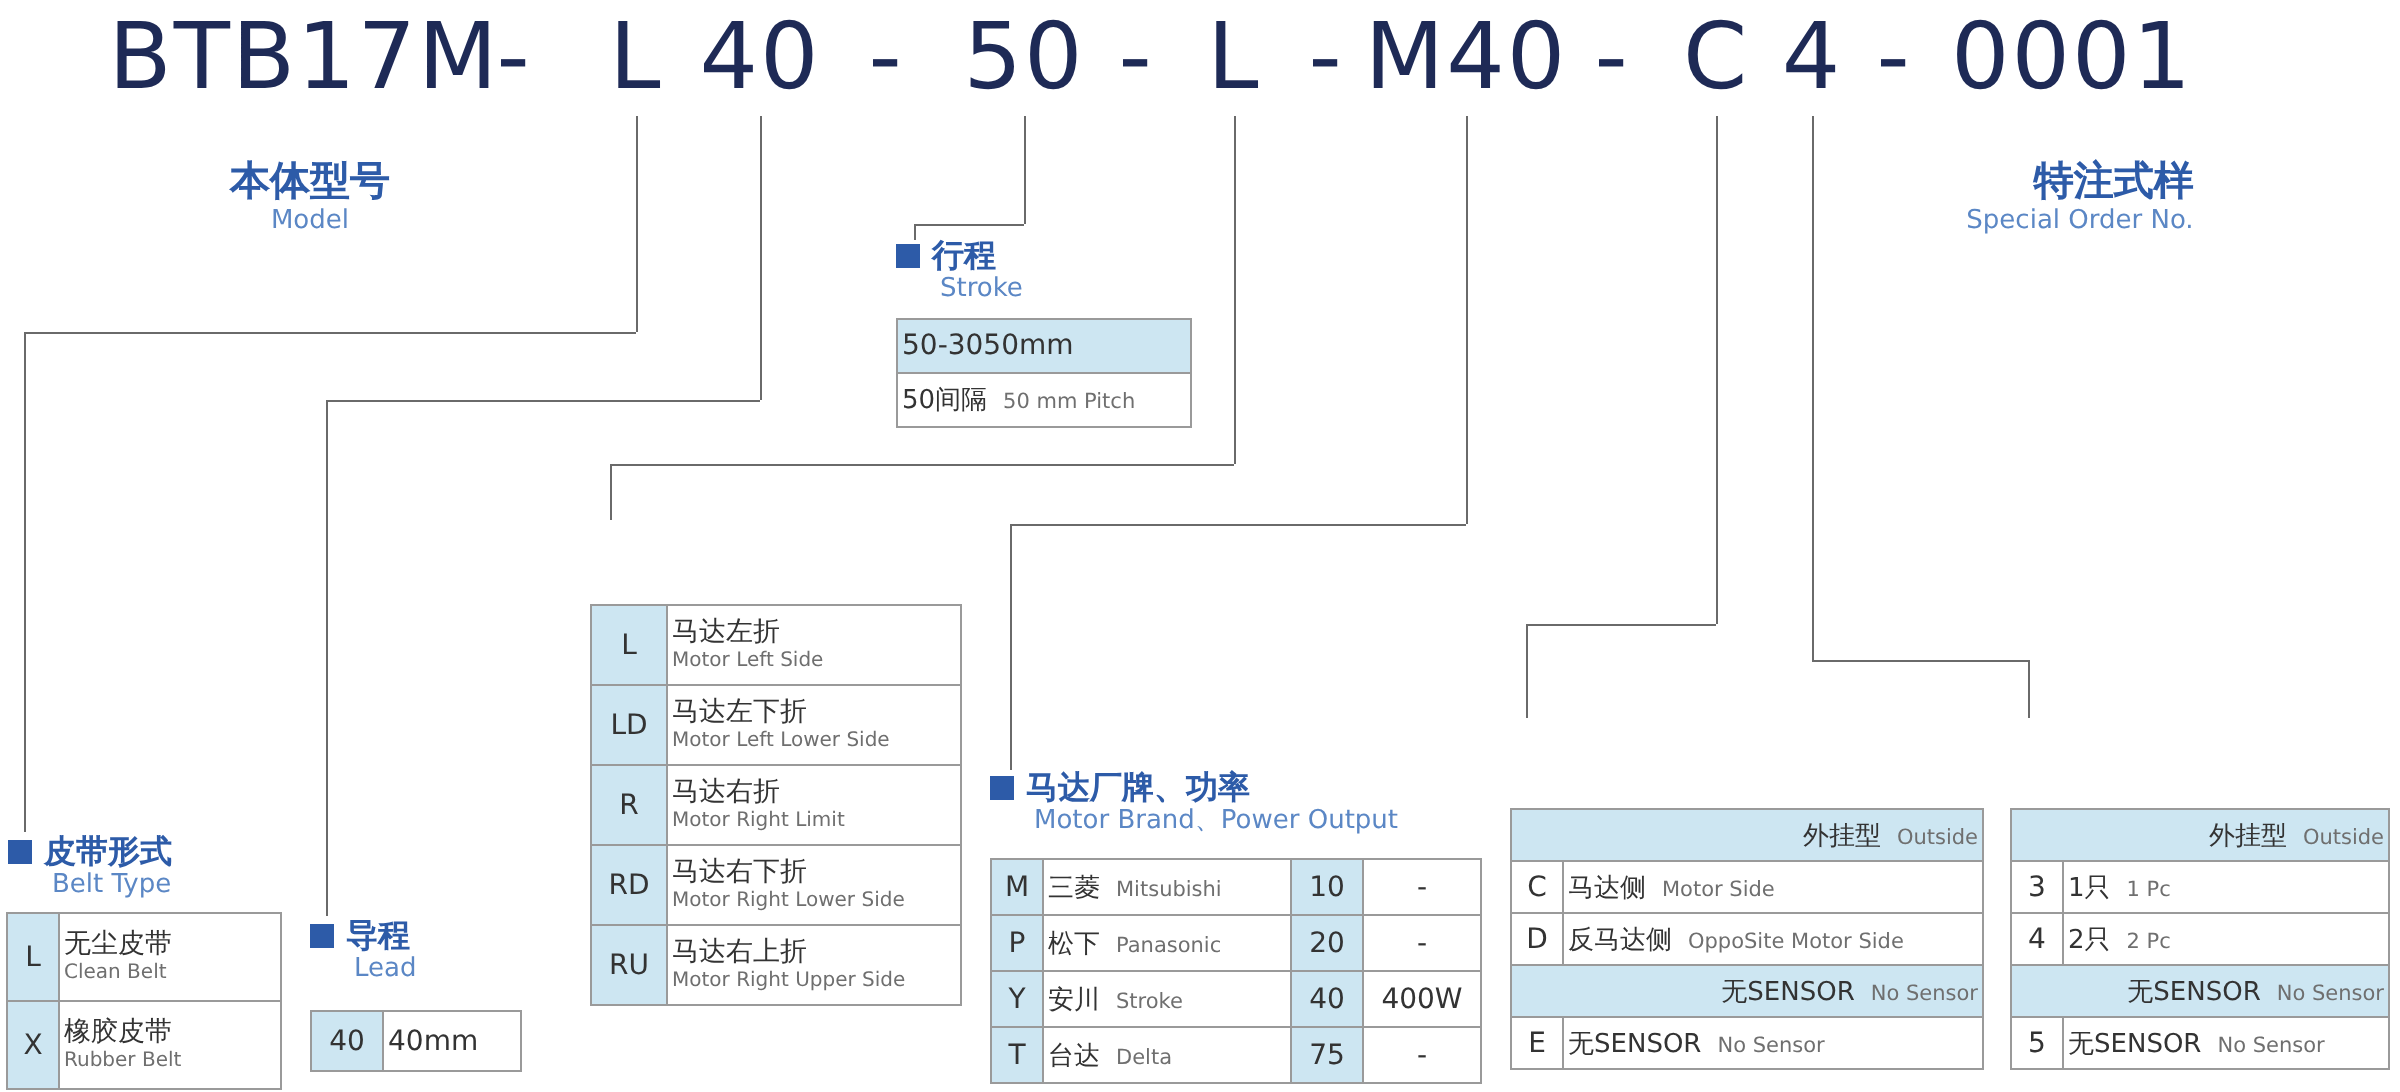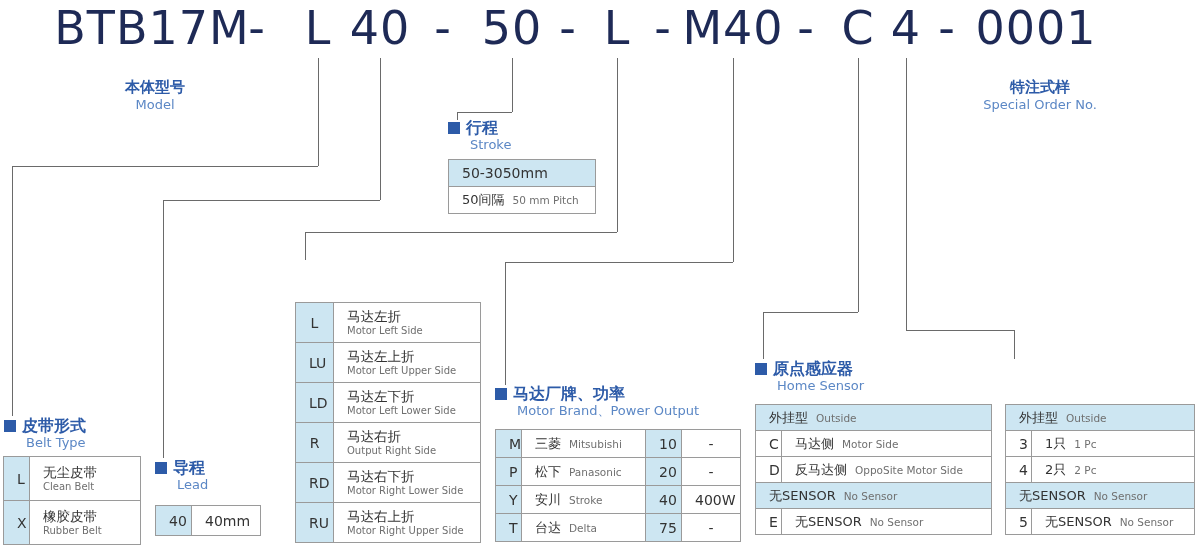--- a/index.html
+++ b/index.html
@@ -10,32 +10,32 @@
   
   .seg{
     position:absolute;top:0px;transform:translateX(-50%);
     font-size:46px;font-weight:500;color:#1e2a56;letter-spacing:1px;white-space:nowrap;line-height:56px;
   }
   
   .vline{position:absolute;width:1px;background:#6a6a6a;}
   .hline{position:absolute;height:1px;background:#6a6a6a;}
   
   .top-label{position:absolute;transform:translateX(-50%);text-align:center;white-space:nowrap;}
-  .top-label .zh{font-size:15px;font-weight:bold;color:#2d5ba8;display:block;line-height:1.25;}
+  .top-label .zh{font-size:20px;font-weight:bold;color:#2d5ba8;display:block;line-height:1.25;text-align:right;}
   .top-label .en{font-size:13px;color:#5b87c5;display:block;line-height:1.2;}
   
   .shead{position:absolute;white-space:nowrap;}
   .shead .zh-row{display:flex;align-items:center;gap:6px;font-size:16px;font-weight:bold;color:#2d5ba8;line-height:1.2;}
   .sq{display:inline-block;width:12px;height:12px;background:#2d5ba8;flex:0 0 auto;}
   .shead .en{display:block;margin-left:22px;font-size:13px;color:#5b87c5;line-height:1.25;}
   
   table.tbl{position:absolute;border-collapse:collapse;table-layout:fixed;background:#fff;}
-  table.tbl td{border:1px solid #9a9a9a;padding:0 13px;vertical-align:middle;font-size:14px;color:#333;overflow:hidden;}
+  table.tbl td{border:1px solid #9a9a9a;padding:0 2px;vertical-align:middle;font-size:14px;color:#333;overflow:hidden;}
   td.code{background:#cde6f2;text-align:center;padding:0 2px;font-size:14px;color:#333;}
-  td.hdr{background:#cde6f2;text-align:left;}
+  td.hdr{background:#cde6f2;text-align:right;}
   td.val{text-align:center;}
   .l1{display:block;font-size:13.5px;color:#333;line-height:1.15;}
   .l2{display:block;font-size:10px;color:#6f6f6f;line-height:1.15;}
   .izh{font-size:13px;color:#333;}
   .ien{font-size:10.5px;color:#6f6f6f;margin-left:8px;}
 </style>
 </head>
 <body>
 
 <div class="canvas">
@@ -175,38 +175,31 @@
       </colgroup>
     <tbody>
         <tr style="height:40px">
       <td class="code">L</td>
       <td>
             <span class="l1">马达左折</span>
             <span class="l2">Motor Left Side</span>
           </td>
     </tr>
     <tr style="height:40px">
-      <td class="code">LU</td>
-      <td>
-            <span class="l1">马达左上折</span>
-            <span class="l2">Motor Left Upper Side</span>
-          </td>
-    </tr>
-    <tr style="height:40px">
       <td class="code">LD</td>
       <td>
             <span class="l1">马达左下折</span>
             <span class="l2">Motor Left Lower Side</span>
           </td>
     </tr>
     <tr style="height:40px">
       <td class="code">R</td>
       <td>
             <span class="l1">马达右折</span>
-            <span class="l2">Output Right Side</span>
+            <span class="l2">Motor Right Limit</span>
           </td>
     </tr>
     <tr style="height:40px">
       <td class="code">RD</td>
       <td>
             <span class="l1">马达右下折</span>
             <span class="l2">Motor Right Lower Side</span>
           </td>
     </tr>
     <tr style="height:40px">
@@ -254,27 +247,20 @@
     </tr>
     <tr style="height:28px">
       <td class="code">T</td>
       <td><span class="izh">台达</span><span class="ien">Delta</span></td>
       <td class="code">75</td>
       <td class="val">-</td>
     </tr>
   </tbody>
     </table>
 
-  <div class="shead" style="left:755px;top:359px">
-    <span class="zh-row">
-        <span class="sq"></span>
-        <span>原点感应器</span>
-      </span>
-    <span class="en">Home Sensor</span>
-  </div>
   <table class="tbl" style="left:755px;top:404px;width:237px">
     <colgroup>
         <col style="width:26px">
         <col>
       </colgroup>
     <tbody>
         <tr style="height:26px">
       <td class="hdr" colspan="2">
         <span class="izh">外挂型</span><span class="ien">Outside</span>
       </td>

